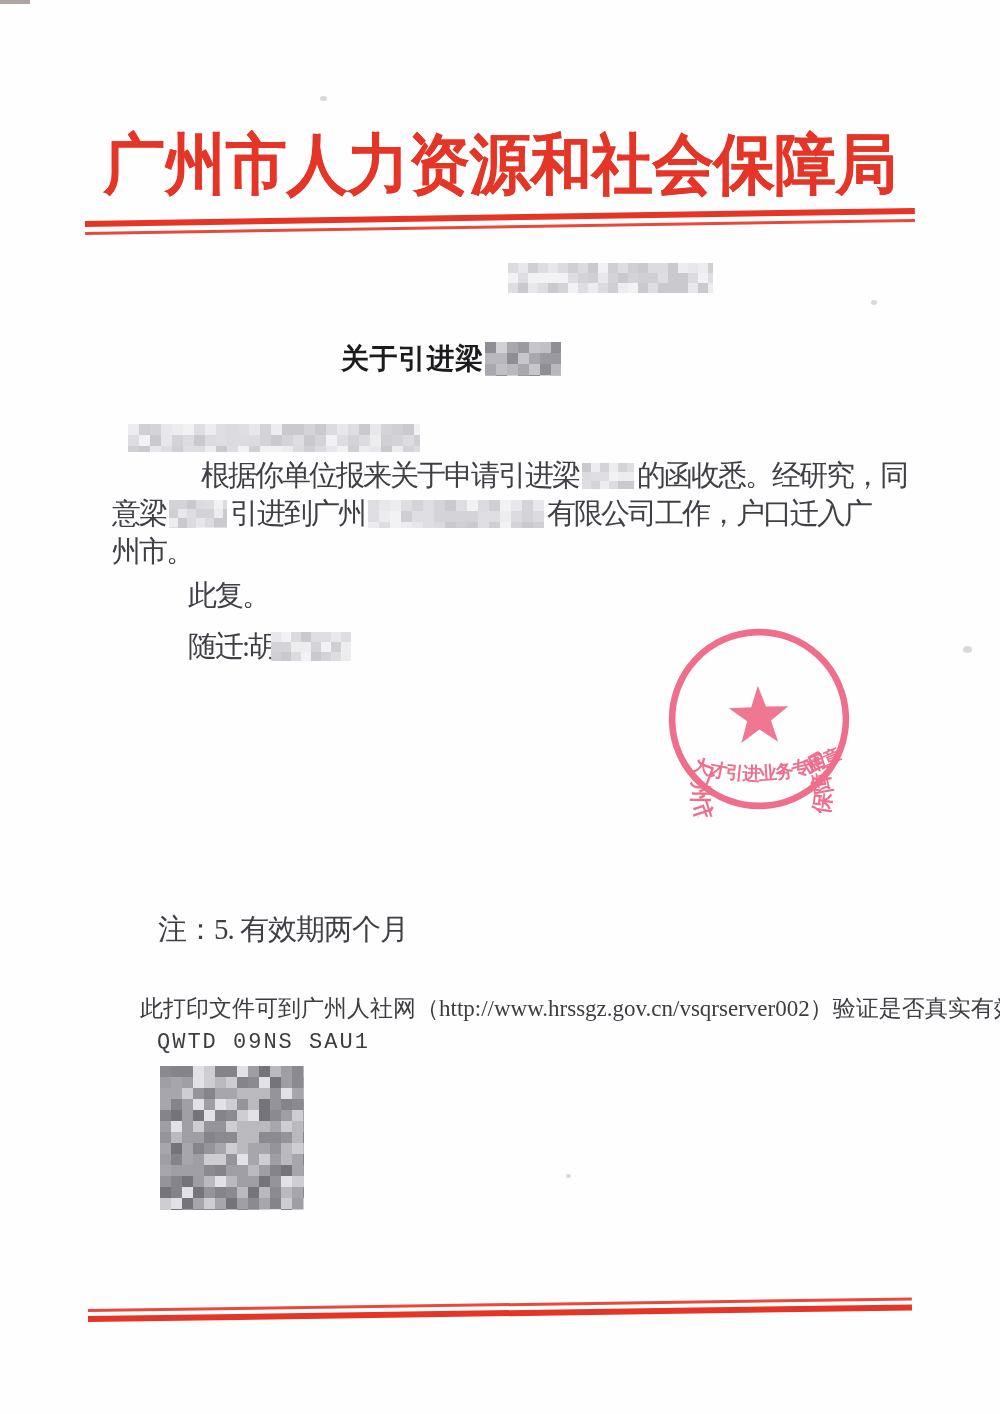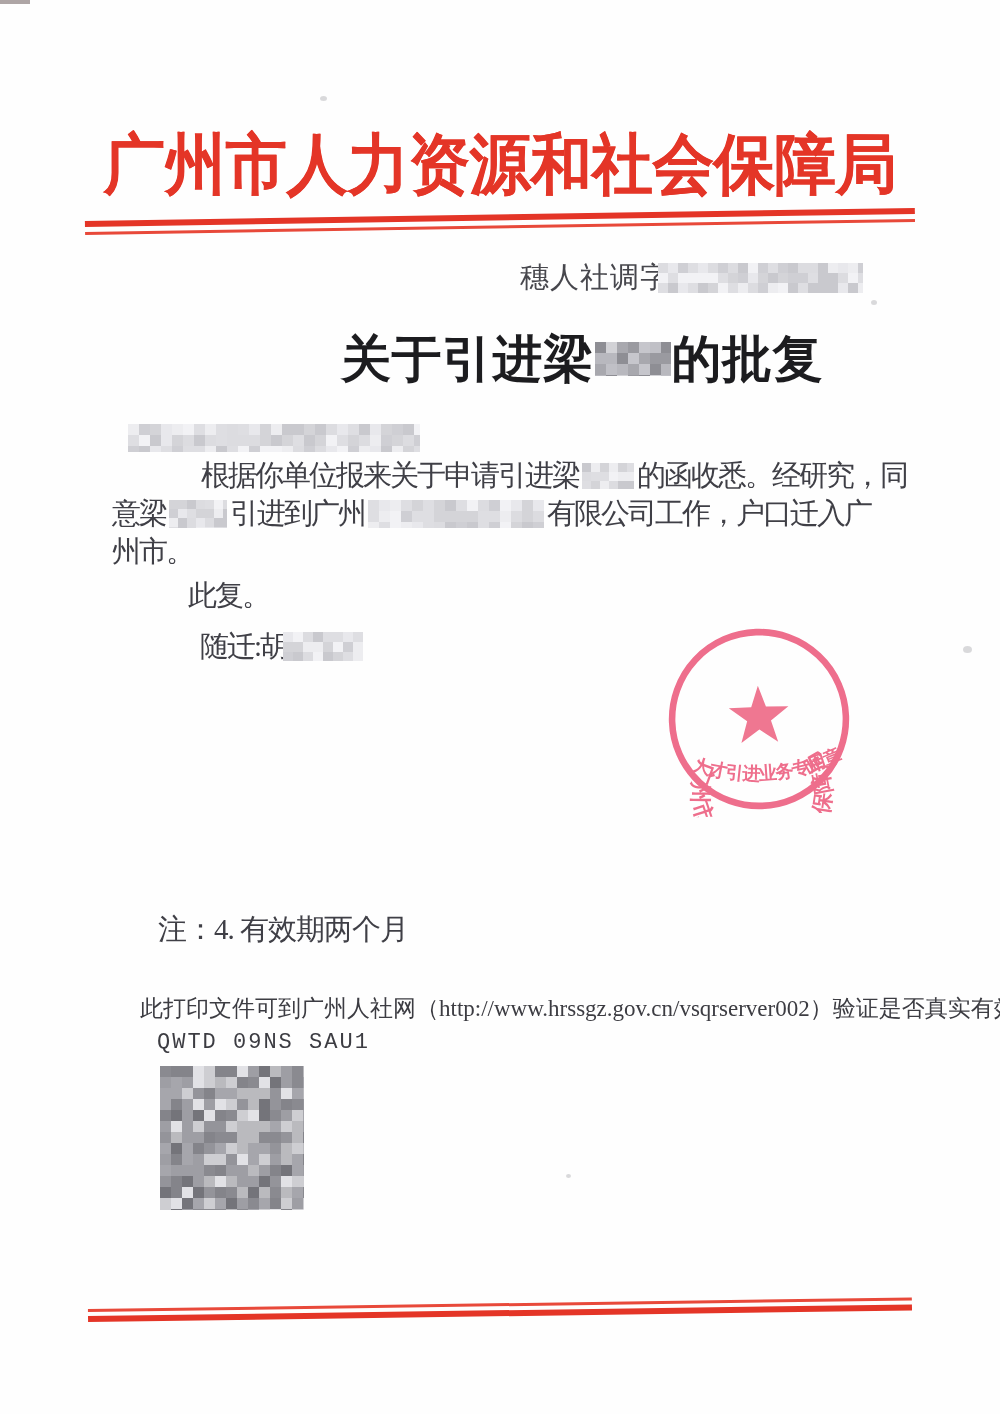--- a/index.html
+++ b/index.html
@@ -29,35 +29,35 @@
     position:absolute;left:520px;top:261px;height:34px;
     font-size:29px;letter-spacing:1px;color:#47474d;
     display:flex;align-items:center;white-space:nowrap;
   }
   .docnum .redact{margin-left:-12px;}
   
   .subject{
     position:absolute;left:341px;top:337px;height:44px;
     display:flex;align-items:center;white-space:nowrap;
     font-family:"Liberation Sans","DejaVu Sans",sans-serif;
-    font-size:50px;font-weight:bold;color:#1c1c1f;letter-spacing:0.5px;
+    font-size:28px;font-weight:bold;color:#1c1c1f;letter-spacing:0.5px;
   }
   .subject .redact{margin:0 1px;}
   
   .bodyline{
     position:absolute;white-space:nowrap;line-height:1;
     font-size:29px;letter-spacing:-2px;color:#3f3f46;
     display:flex;align-items:center;
   }
   .bodyline .redact{display:inline-block;margin:0 3px;}
   .l1{left:201px;top:461px;}
   .l2{left:112px;top:499px;}
   .l3{left:112px;top:537px;}
   .closing{left:188px;top:581px;}
-  .suiqian{left:200px;top:632px;}
+  .suiqian{left:188px;top:632px;}
   .suiqian .redact{margin-left:-4px;}
   .addressee{position:absolute;left:128px;top:424px;}
   
   .redact{position:relative;overflow:hidden;background:#dcdce0;}
   .redact i{position:absolute;}
   .qr{position:absolute;left:160px;top:1066px;width:144px;height:144px;}
   
   .seal{
     position:absolute;left:663px;top:623px;width:192px;height:192px;
     mix-blend-mode:multiply;opacity:0.93;transform:rotate(-2deg);
@@ -108,21 +108,20 @@
 
   <h1 class="agency">广州市人力资源和社会保障局</h1>
 
   <div class="rule-top">
     <i class="thick"></i>
       <i class="gap"></i>
       <i class="thin"></i>
   </div>
 
   <div class="docnum">
-    <span>穗人社调字</span>
     <span class="redact" style="width:205px;height:30px;">
         <i style="left: 0px; top: 0px; width: 10px; height: 10px; background: rgb(220, 220, 224);"></i>
         <i style="left: 10px; top: 0px; width: 10px; height: 10px; background: rgb(232, 232, 236);"></i>
         <i style="left: 20px; top: 0px; width: 10px; height: 10px; background: rgb(207, 207, 212);"></i>
         <i style="left: 30px; top: 0px; width: 10px; height: 10px; background: rgb(222, 222, 226);"></i>
         <i style="left: 40px; top: 0px; width: 10px; height: 10px; background: rgb(232, 232, 236);"></i>
         <i style="left: 50px; top: 0px; width: 10px; height: 10px; background: rgb(220, 220, 224);"></i>
         <i style="left: 60px; top: 0px; width: 10px; height: 10px; background: rgb(207, 207, 212);"></i>
         <i style="left: 70px; top: 0px; width: 10px; height: 10px; background: rgb(220, 220, 224);"></i>
         <i style="left: 80px; top: 0px; width: 10px; height: 10px; background: rgb(201, 201, 206);"></i>
@@ -208,21 +207,20 @@
         <i style="left: 55px; top: 22px; width: 11px; height: 11px; background: rgb(142, 142, 148);"></i>
         <i style="left: 66px; top: 22px; width: 11px; height: 11px; background: rgb(184, 184, 190);"></i>
         <i style="left: 0px; top: 33px; width: 11px; height: 11px; background: rgb(184, 184, 190);"></i>
         <i style="left: 11px; top: 33px; width: 11px; height: 11px; background: rgb(142, 142, 148);"></i>
         <i style="left: 22px; top: 33px; width: 11px; height: 11px; background: rgb(210, 210, 214);"></i>
         <i style="left: 33px; top: 33px; width: 11px; height: 11px; background: rgb(154, 154, 160);"></i>
         <i style="left: 44px; top: 33px; width: 11px; height: 11px; background: rgb(142, 142, 148);"></i>
         <i style="left: 55px; top: 33px; width: 11px; height: 11px; background: rgb(210, 210, 214);"></i>
         <i style="left: 66px; top: 33px; width: 11px; height: 11px; background: rgb(192, 192, 198);"></i>
       </span>
-    <span>的批复</span>
   </div>
 
   <div class="redact addressee" style="width:292px;height:28px;">
       <i style="left: 0px; top: 0px; width: 11px; height: 11px; background: rgb(237, 237, 240);"></i>
       <i style="left: 11px; top: 0px; width: 11px; height: 11px; background: rgb(207, 207, 212);"></i>
       <i style="left: 22px; top: 0px; width: 11px; height: 11px; background: rgb(212, 212, 216);"></i>
       <i style="left: 33px; top: 0px; width: 11px; height: 11px; background: rgb(232, 232, 236);"></i>
       <i style="left: 44px; top: 0px; width: 11px; height: 11px; background: rgb(237, 237, 240);"></i>
       <i style="left: 55px; top: 0px; width: 11px; height: 11px; background: rgb(242, 242, 245);"></i>
       <i style="left: 66px; top: 0px; width: 11px; height: 11px; background: rgb(222, 222, 226);"></i>
@@ -454,21 +452,21 @@
     </defs>
     <circle cx="95" cy="95" r="86" fill="none" stroke="#ee6384" stroke-width="6.5"></circle>
     <polygon points="95,62 102.3,83 124.5,83.4 106.8,96.8 113.2,118.1 95,105.4 76.8,118.1 83.2,96.8 65.5,83.4 87.7,83" fill="#ef6d8a"></polygon>
     <text class="ring"><textPath href="#ringPath" startOffset="2">广州市人力资源和社会保障局</textPath></text>
     <text class="banner"><textPath href="#bannerPath" startOffset="5">人才引进业务专用章</textPath></text>
   </svg>
 
 
   <div class="notes1">
     <span>注：</span>
-    <span>4. 有效期两个月</span>
+    <span>5. 有效期两个月</span>
   </div>
 
   <div class="verify">此打印文件可到广州人社网（http://www.hrssgz.gov.cn/vsqrserver002）验证是否真实有效。</div>
   <div class="vcode">QWTD 09NS SAU1</div>
 
   <div class="redact qr">
       <i style="left: 0px; top: 0px; width: 11px; height: 11px; background: rgb(138, 138, 144);"></i>
       <i style="left: 11px; top: 0px; width: 11px; height: 11px; background: rgb(132, 132, 138);"></i>
       <i style="left: 22px; top: 0px; width: 11px; height: 11px; background: rgb(132, 132, 138);"></i>
       <i style="left: 33px; top: 0px; width: 11px; height: 11px; background: rgb(226, 226, 230);"></i>

